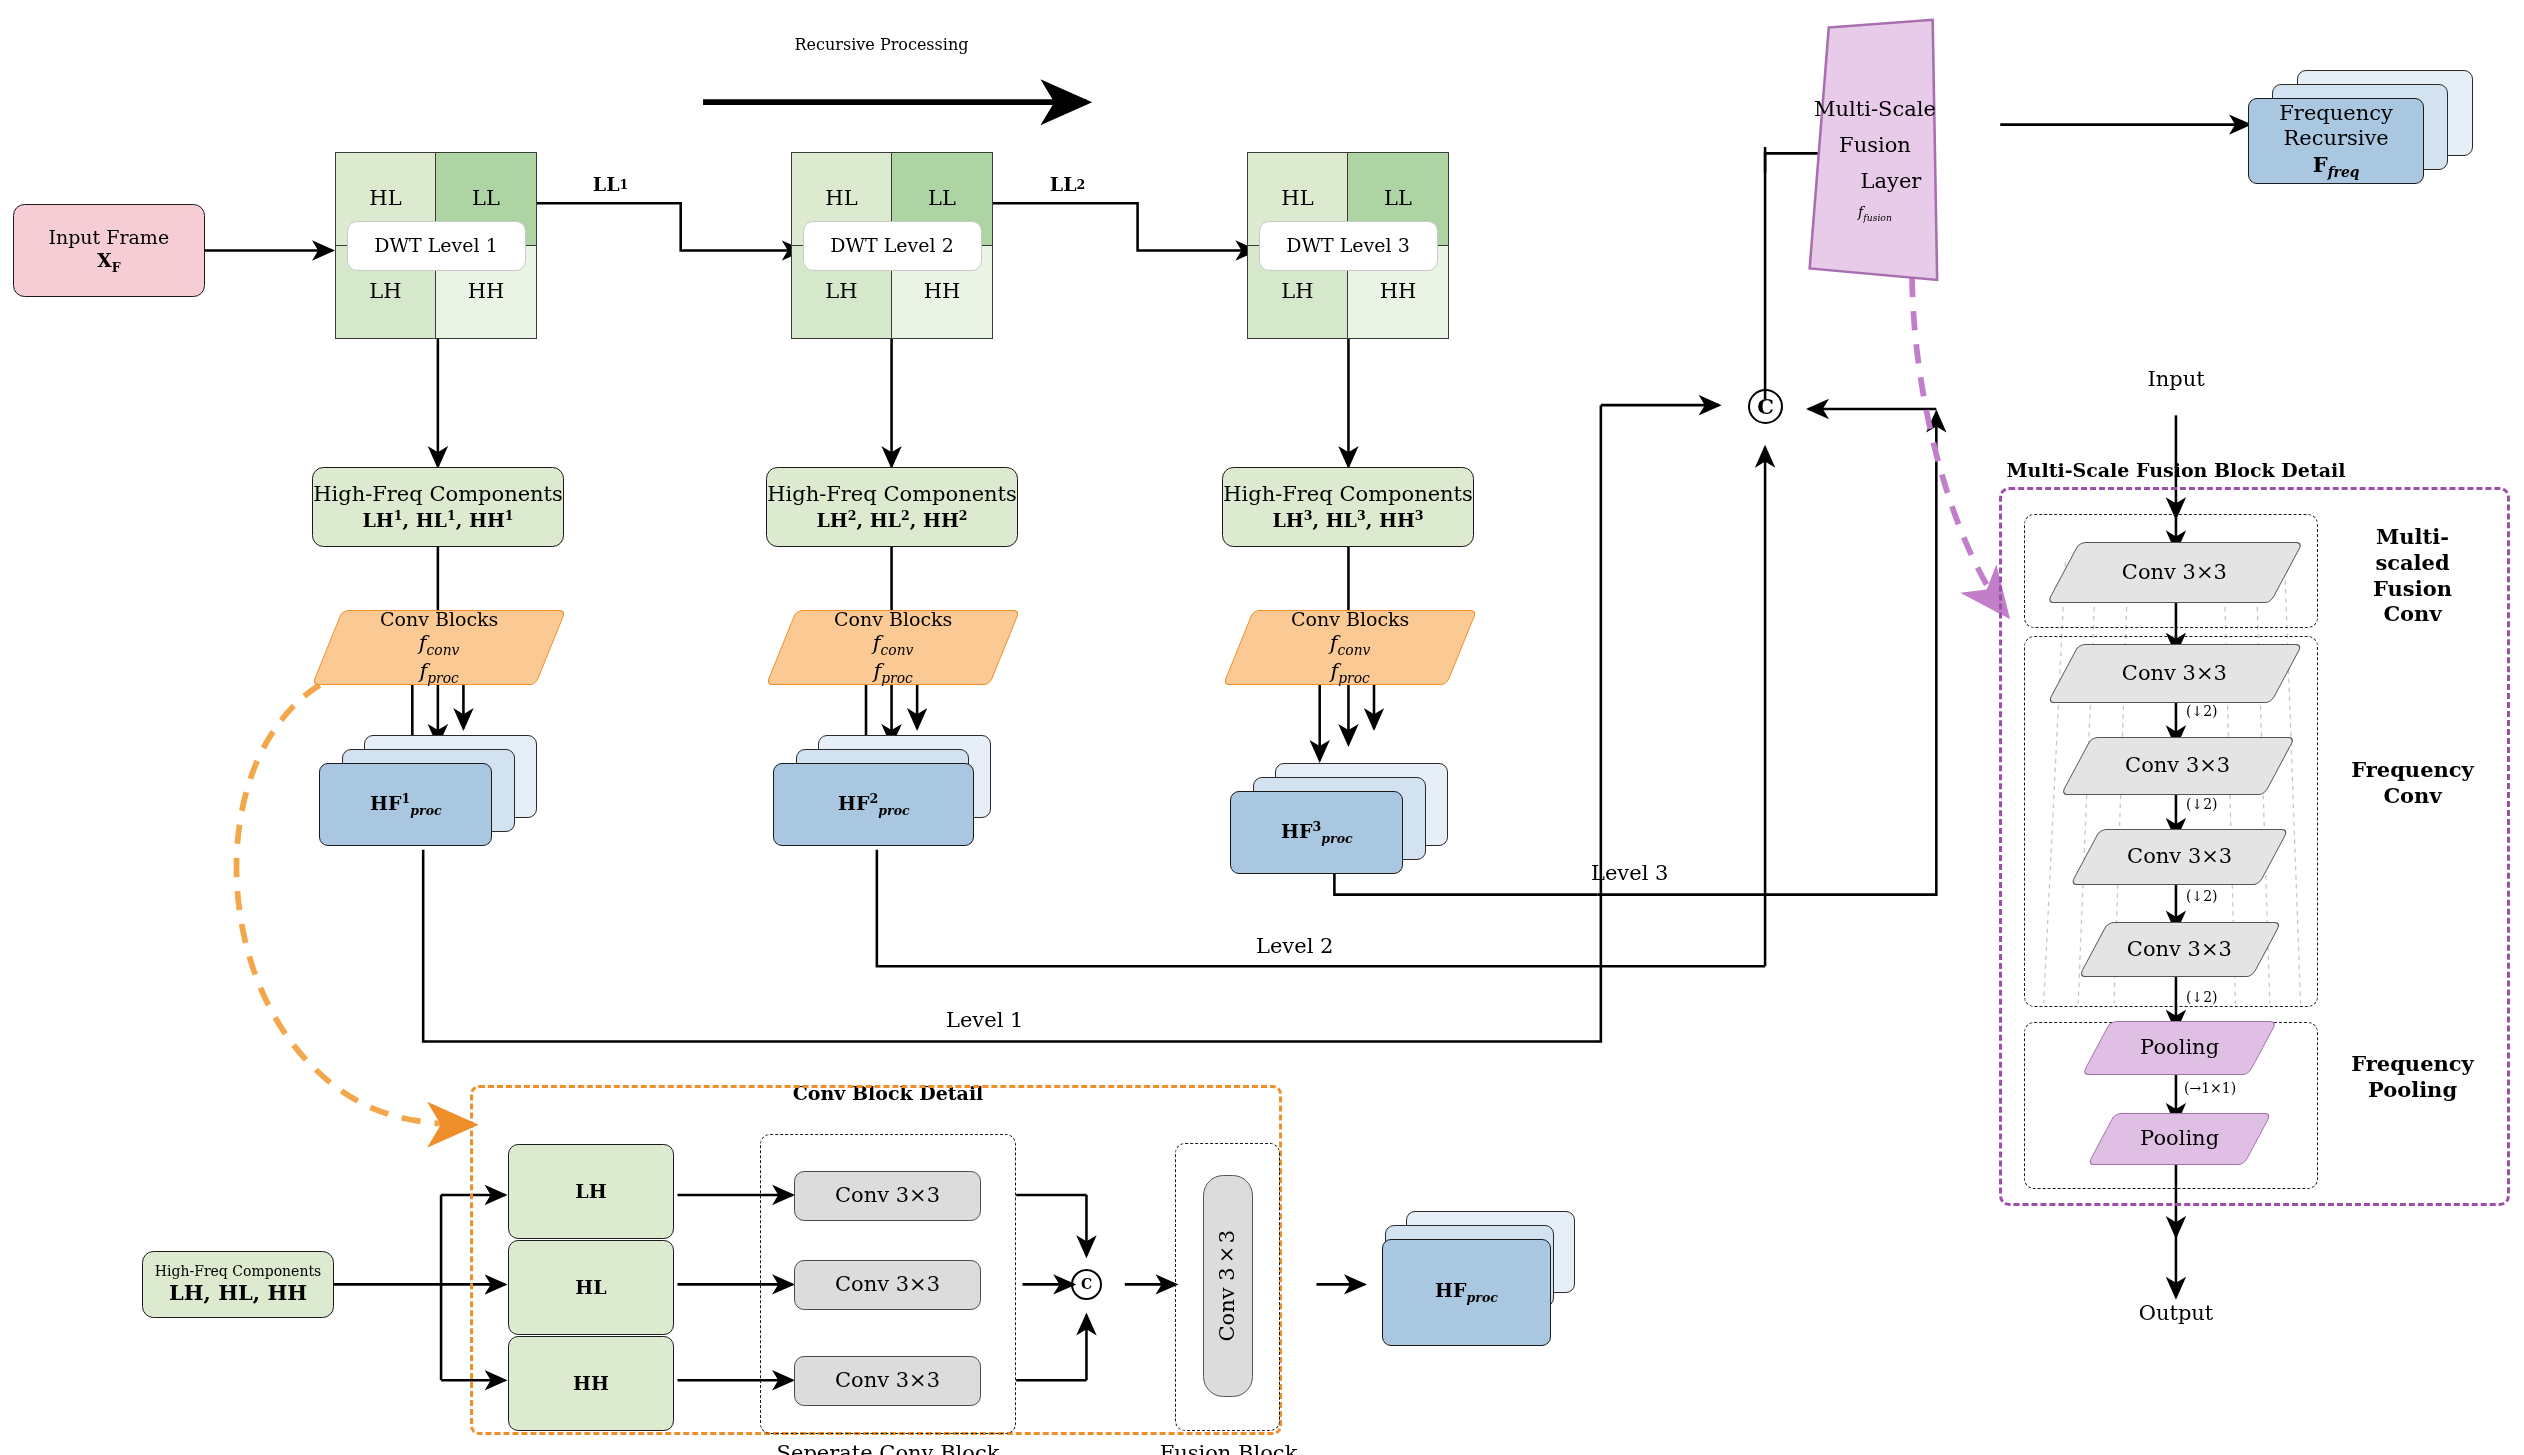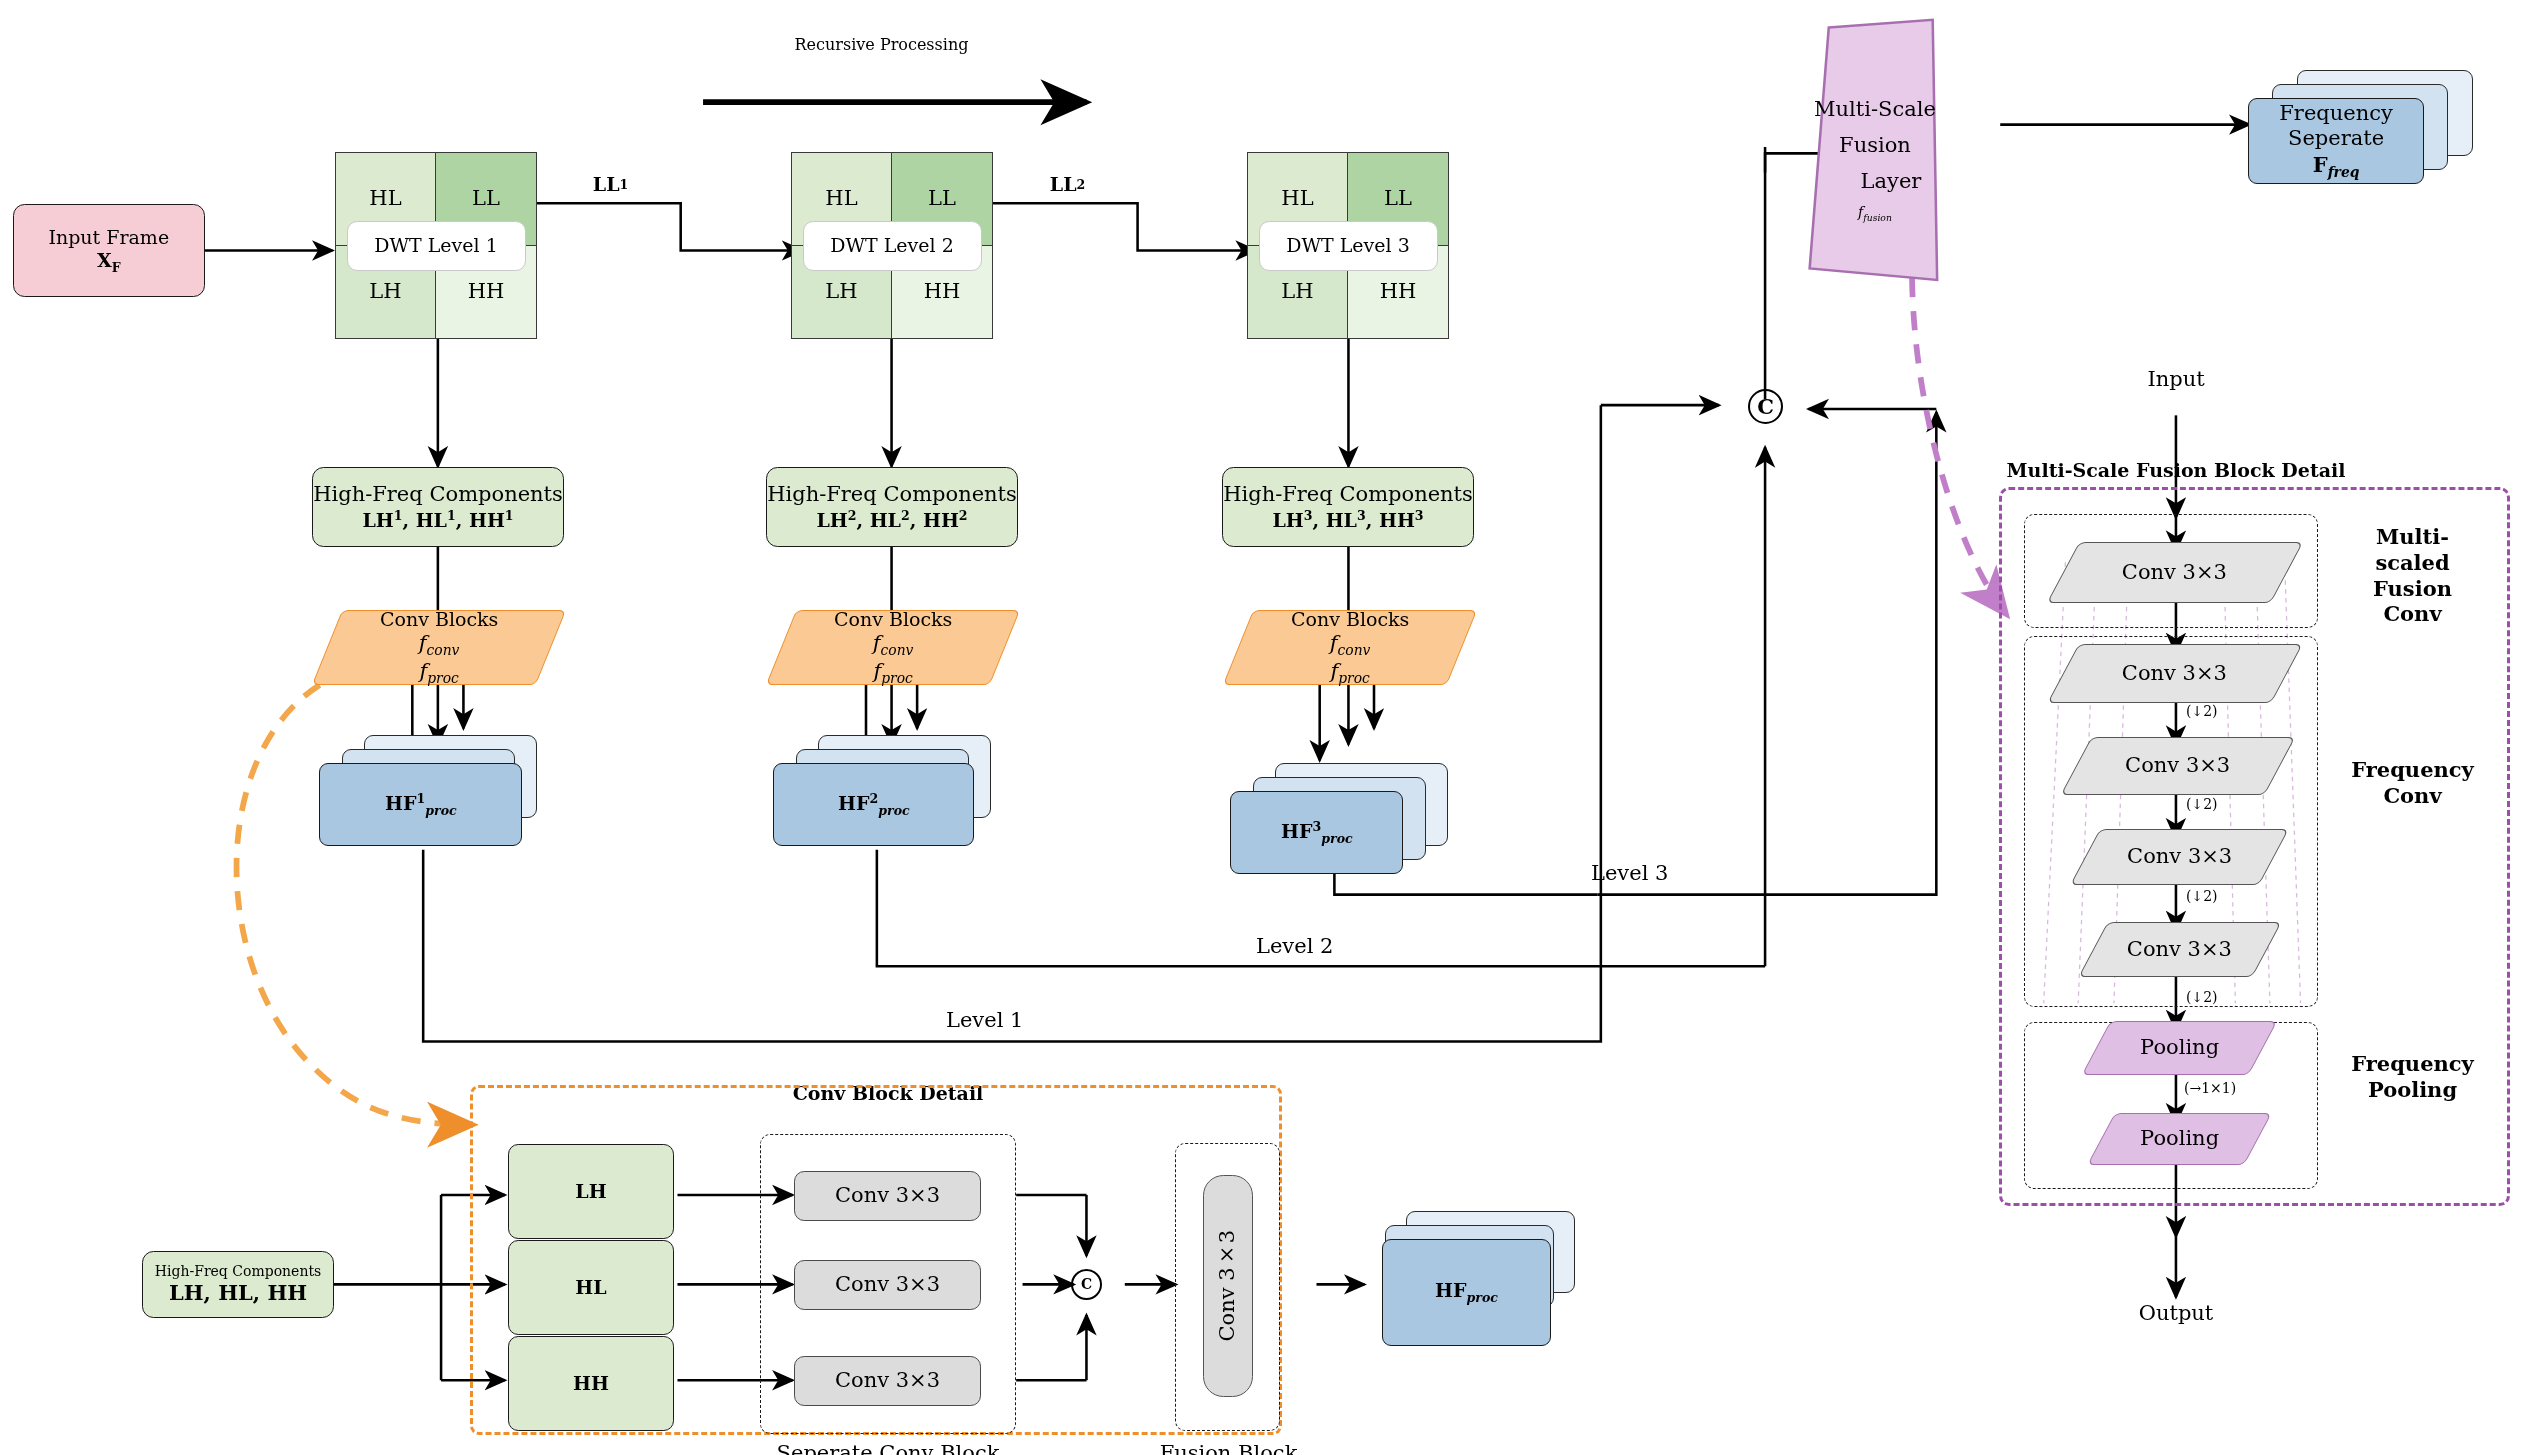--- a/index.html
+++ b/index.html
@@ -238,21 +238,21 @@
     <div class="par-inner ctr" style="flex-direction:column;">
       <div class="t-mid">Conv Blocks</div>
       <div class="t-sm ital">f<sub>conv</sub></div>
       <div class="t-sm ital">f<sub>proc</sub></div>
     </div>
   </div>
 
   <div class="abs" style="left:313px;top:735px;width:249px;height:121px;">
     <div class="abs stackL3" style="left:51px;top:0;width:173px;height:83px;"></div>
     <div class="abs stackL2" style="left:29px;top:14px;width:173px;height:83px;"></div>
-    <div class="abs stackL1 ctr" style="left:6.4px;top:28px;width:203px;height:83px;">
+    <div class="abs stackL1 ctr" style="left:6.4px;top:28px;width:173px;height:83px;">
       <span class="t-mid bold">HF<sup>1</sup><sub class="ital">proc</sub></span>
     </div>
   </div>
   <div class="abs" style="left:767px;top:735px;width:249px;height:121px;">
     <div class="abs stackL3" style="left:51px;top:0;width:173px;height:83px;"></div>
     <div class="abs stackL2" style="left:29px;top:14px;width:173px;height:83px;"></div>
     <div class="abs stackL1 ctr" style="left:6.4px;top:28px;width:201px;height:83px;">
       <span class="t-mid bold">HF<sup>2</sup><sub class="ital">proc</sub></span>
     </div>
   </div>
@@ -283,21 +283,21 @@
       <div class="t-xs ital" style="margin-top:10.2px;">f<sub>fusion</sub></div>
     </div>
   </div>
 
   <div class="abs" style="left:2243px;top:70px;width:268px;height:128px;">
     <div class="abs stackL3" style="left:54px;top:0;width:176px;height:86px;"></div>
     <div class="abs stackL2" style="left:29px;top:14px;width:176px;height:86px;"></div>
     <div class="abs stackL1 ctr" style="left:5.1px;top:28px;width:176px;height:86px;">
       <div>
         <div class="t-sm">Frequency</div>
-        <div class="t-sm">Seperate</div>
+        <div class="t-sm">Recursive</div>
         <div class="t-sm bold">F<sub class="ital">freq</sub></div>
       </div>
     </div>
   </div>
 
   <div class="abs ctr t-sm" style="left:2093px;top:367px;width:166px;height:25.6px;">Input</div>
   <div class="abs ctr t-mid bold" style="left:1946px;top:457px;width:460px;height:27px;">Multi-Scale Fusion Block Detail</div>
 
   <div class="abs dashPurple" style="left:1999px;top:487px;width:511px;height:719px;"></div>
 

